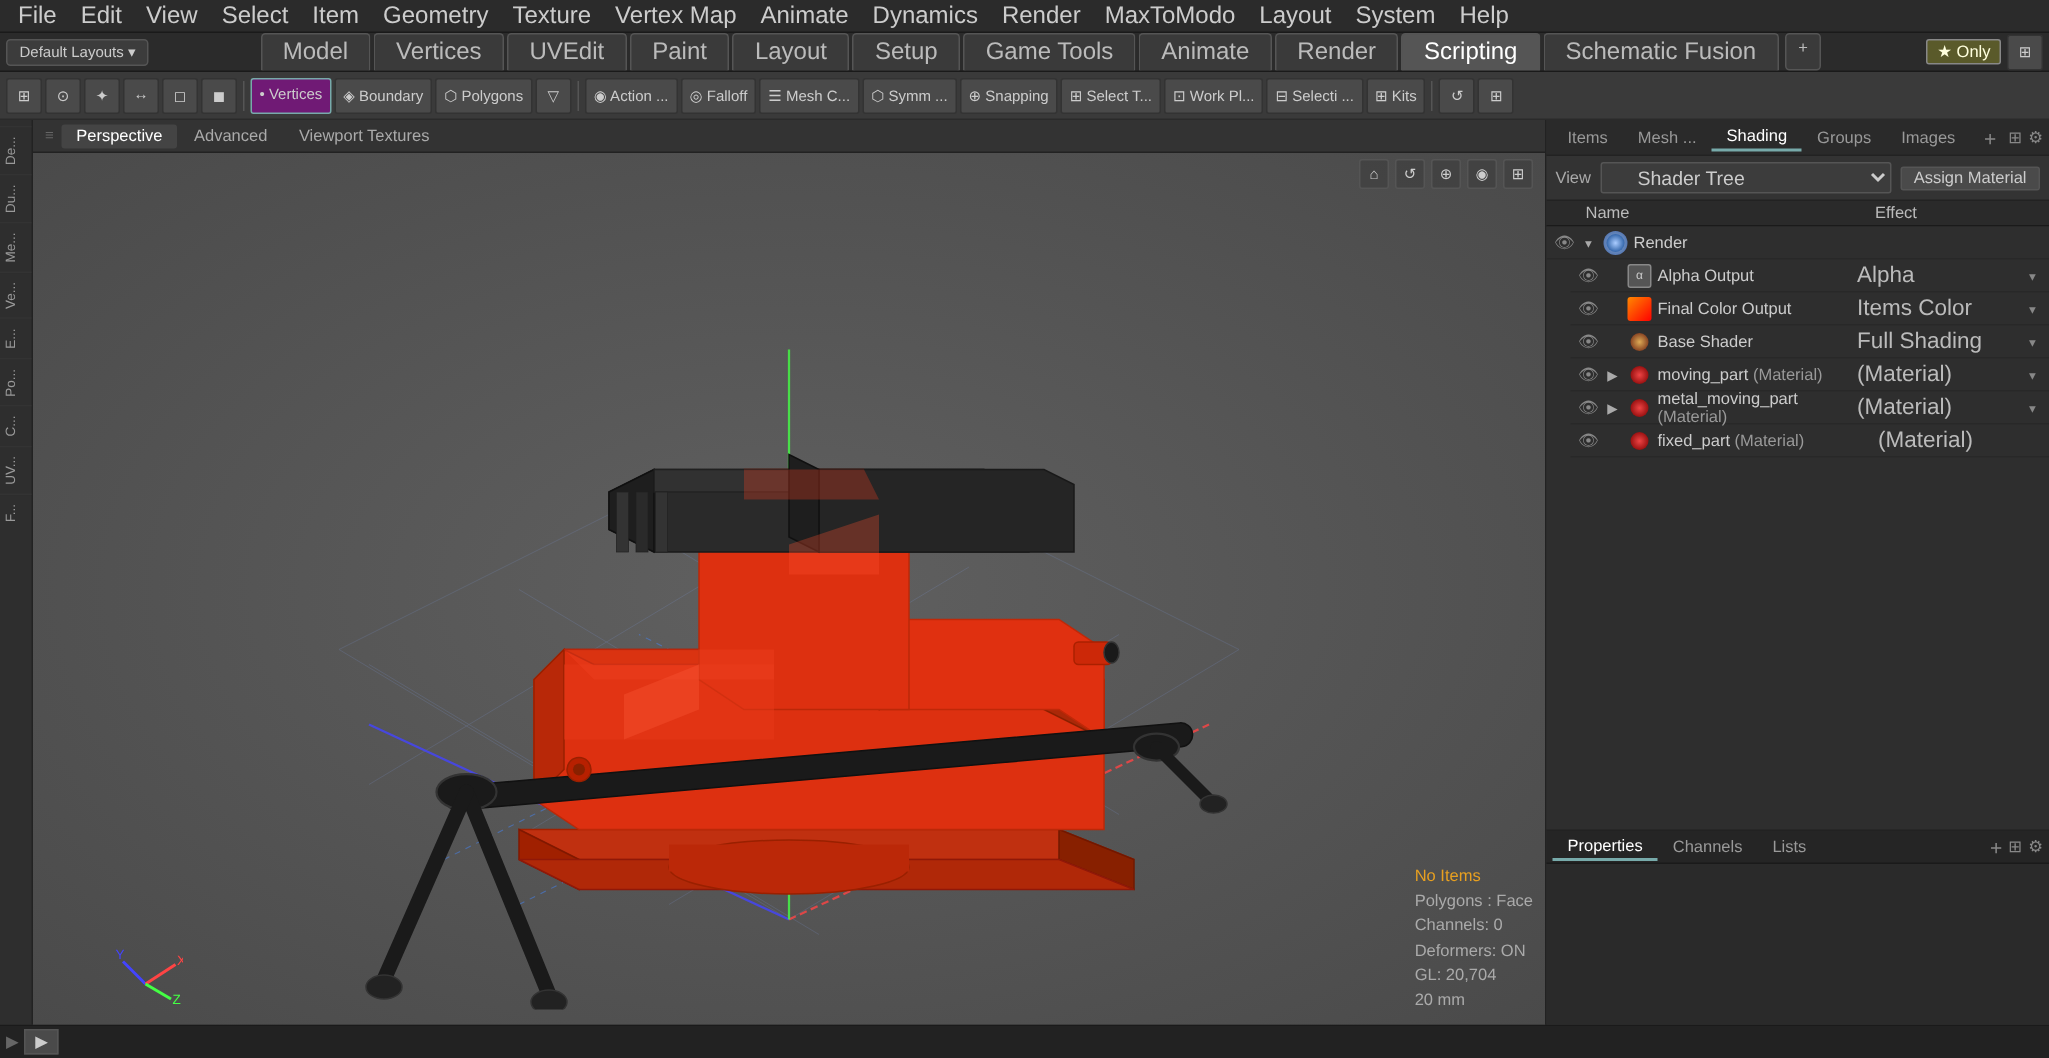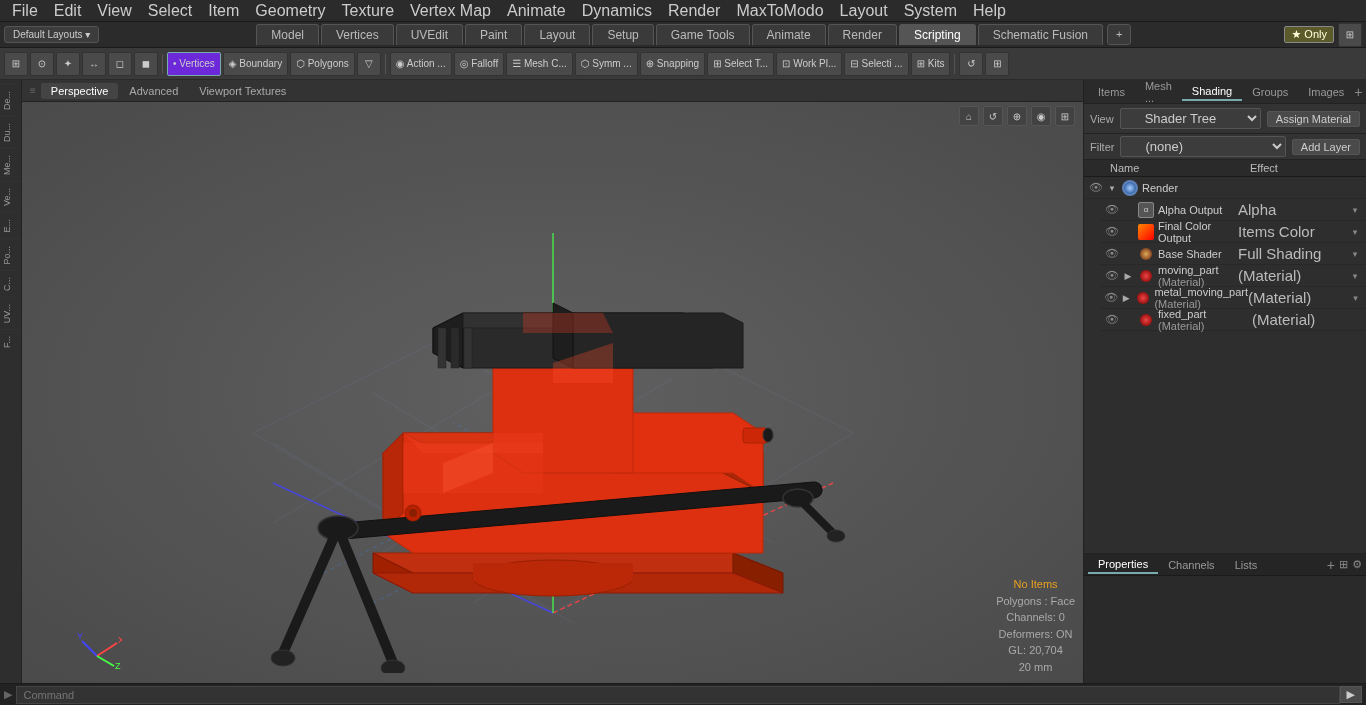--- a/index.html
+++ b/index.html
@@ -20,21 +20,21 @@
       border-bottom: 1px solid #1a1a1a;
     }
     .layout-dropdown {
       background: #3c3c3c; border: 1px solid #555; color: #ccc; padding: 2px 8px;
       margin: 8px 4px; font-size: 10px; cursor: pointer; border-radius: 3px;
     }
     .layout-tabs {
       display: flex; flex: 1; justify-content: center; gap: 2px;
     }
     .layout-tab {
-      padding: 3px 14px; background: #3a3a3a; color: #bbb; font-size: 12px;
+      padding: 3px 14px; background: #3a3a3a; color: #bbb; font-size: 16px;
       cursor: pointer; border-radius: 3px 3px 0 0; border: 1px solid #555;
       border-bottom: none;
     }
     .layout-tab.active { background: #555; color: #fff; }
     .layout-tab-extra {
       padding: 3px 8px; background: #3a3a3a; color: #bbb; font-size: 11px;
       cursor: pointer; border: 1px solid #555; border-radius: 3px; margin-left: 2px;
     }
     .layout-right {
       display: flex; align-items: center; gap: 4px; padding-right: 4px;
@@ -48,21 +48,21 @@
     #tools-bar {
       display: flex; align-items: center; background: #3a3a3a; height: 32px;
       border-bottom: 1px solid #2a2a2a; padding: 0 4px; gap: 2px; flex-wrap: nowrap;
     }
     .tool-btn {
       display: flex; align-items: center; justify-content: center;
       height: 24px; min-width: 24px; padding: 0 5px;
       background: #4a4a4a; border: 1px solid #333; border-radius: 2px;
       color: #ccc; font-size: 10px; cursor: pointer; white-space: nowrap;
     }
-    .tool-btn.active { background: #6d28d9; border-color: #7aa; }
+    .tool-btn.active { background: #701a75; border-color: #7aa; }
     .tool-sep { width: 1px; height: 20px; background: #555; margin: 0 2px; }
 
     
     #main-area {
       display: flex; height: calc(705px - 22px - 26px - 32px - 22px);
     }
 
     
     #left-sidebar {
       width: 22px; background: #2e2e2e; border-right: 1px solid #222;
@@ -102,33 +102,33 @@
     .vp-ctrl-btn {
       width: 20px; height: 20px; background: #3a3a3a88;
       border: 1px solid #555; border-radius: 2px; color: #ccc;
       display: flex; align-items: center; justify-content: center;
       font-size: 10px; cursor: pointer;
     }
 
     
     #vp-status {
       position: absolute; bottom: 8px; right: 8px;
-      text-align: center; color: #aaa; font-size: 11px; line-height: 1.5; margin-top: 28px;
+      text-align: left; color: #aaa; font-size: 11px; line-height: 1.5; margin-top: 28px;
     }
     #vp-status .highlight { color: #e8a020; }
 
     
     #axis-indicator {
       position: absolute; bottom: 12px; left: 50px;
       width: 50px; height: 50px;
     }
 
     
     #right-panel {
-      width: 283px; background: #2e2e2e; border-left: 1px solid #222;
+      width: 336px; background: #2e2e2e; border-left: 1px solid #222;
       display: flex; flex-direction: column;
     }
     #right-top-tabs {
       display: flex; align-items: center; background: #2a2a2a;
       border-bottom: 1px solid #222; height: 24px; padding: 0 4px;
     }
     .rt-tab {
       padding: 2px 10px; font-size: 11px; color: #999; cursor: pointer;
     }
     .rt-tab.active { color: #fff; border-bottom: 2px solid #7aa; }
@@ -452,27 +452,20 @@
     </div>
 
     <div id="shader-header">
       <span class="sh-label">View</span>
       <select class="sh-dropdown">
         <option>Shader Tree</option>
       </select>
       <button class="sh-btn">Assign Material</button>
     </div>
 
-    <div id="filter-row">
-      <span class="sh-label">Filter</span>
-      <select class="sh-dropdown">
-        <option>(none)</option>
-      </select>
-      <button class="sh-btn">Add Layer</button>
-    </div>
 
     <div id="shader-cols">
       <div style="width:20px;"></div>
       <div class="sh-col-name">Name</div>
       <div class="sh-col-effect">Effect</div>
     </div>
 
     <div id="shader-tree">
 
       <div class="shader-row">
@@ -607,15 +600,14 @@
   </div>
 </div>
 
 <div id="status-bar">
   <span>Position X, Y, Z:</span>
   <span>0 m, 215 mm, -59 mm</span>
 </div>
 
 <div style="position:fixed;bottom:0;left:0;right:0;height:22px;background:#222;border-top:1px solid #1a1a1a;display:flex;align-items:center;padding:0 4px;">
   <span style="color:#666;font-size:11px;margin-right:4px;">▶</span>
-  <input type="text" class="cmd-input" style="flex: 1 1 0%; background: rgb(51, 51, 51); border: 1px solid rgb(68, 68, 68); color: rgb(204, 204, 204); padding: 1px 6px; font-size: 11px; height: 18px;" placeholder="Command">
   <button class="cmd-btn">▶</button>
 </div>
 
 </body></html>

